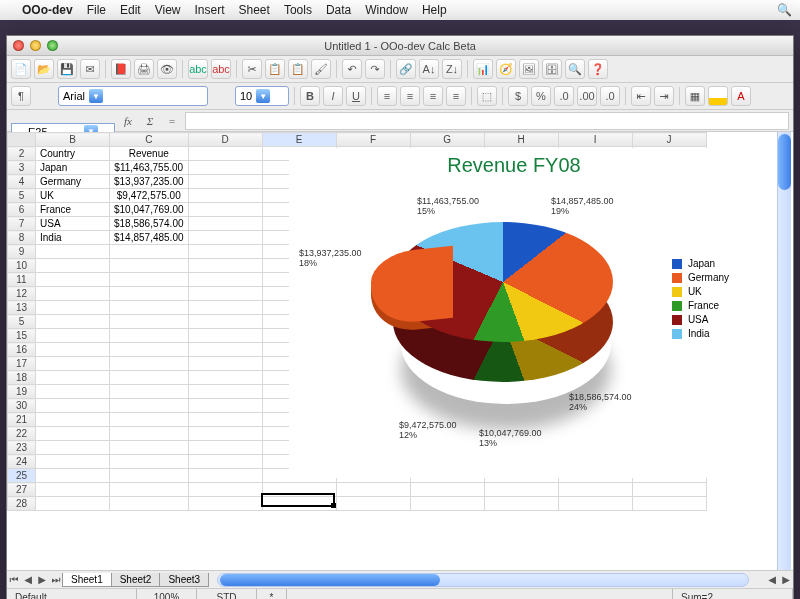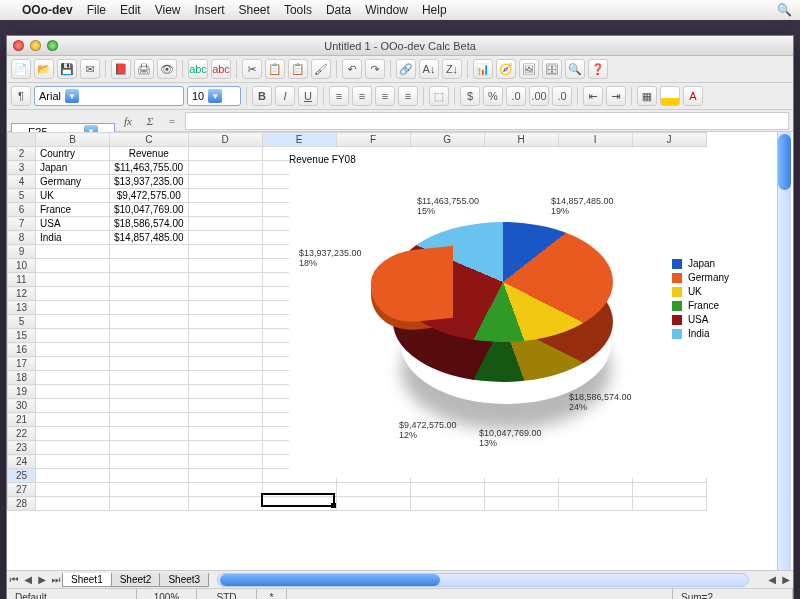--- a/index.html
+++ b/index.html
@@ -11,42 +11,42 @@
   .window { position:absolute; left:6px; top:35px; width:788px; height:572px; background:#ededed; border:1px solid #7a7a7a; border-radius:0; box-shadow:0 10px 30px rgba(0,0,0,.5); display:flex; flex-direction:column; overflow:hidden; }
   .titlebar { height:20px; background:linear-gradient(#f6f6f6,#d8d8d8); border-bottom:1px solid #bbb; display:flex; align-items:center; padding:0 6px; font-size:11px; color:#444; }
   .traffic { display:flex; gap:6px; }
   .tl { width:11px; height:11px; border-radius:50%; border:1px solid rgba(0,0,0,.25); }
   .tl.red{background:radial-gradient(#ff8a80,#e33e32);} .tl.yel{background:radial-gradient(#ffe082,#e6a817);} .tl.grn{background:radial-gradient(#a5e48b,#28a828);}
   .titlebar .title { position:absolute; left:0; right:0; text-align:center; pointer-events:none; }
   .toolbar { background:#ededed; border-bottom:1px solid #ccc; padding:3px 4px; display:flex; flex-wrap:wrap; gap:3px; align-items:center; }
   .tb-row2 { border-bottom:1px solid #ccc; }
   .tb-btn { width:20px; height:20px; border:1px solid #ccc; border-radius:3px; background:linear-gradient(#fff,#e9e9e9); display:flex; align-items:center; justify-content:center; font-size:11px; color:#555; cursor:pointer; }
   .tb-sep { width:1px; height:18px; background:#ccc; margin:0 2px; }
-  .combo { height:20px; border:1px solid #8aa6d6; border-radius:3px; background:#fff; display:flex; align-items:center; padding:0 2px 0 4px; font-size:11px; }
+  .combo { height:20px; border:1px solid #8aa6d6; border-radius:3px; background:#fff; display:flex; align-items:center; padding:0 2px 0 4px; font-size:11px;margin-left:24px; }
   .combo .arrow { width:14px; height:14px; margin-left:4px; background:linear-gradient(#9bcfff,#3a7fe0); border-radius:2px; display:flex; align-items:center; justify-content:center; color:#fff; font-size:8px; }
   .fmt-b{font-weight:bold;} .fmt-i{font-style:italic;} .fmt-u{text-decoration:underline;}
   .formula-bar { height:22px; border-bottom:1px solid #ccc; background:#ededed; display:flex; align-items:center; gap:4px; padding:0 4px; }
   .namebox { width:104px; height:18px; border:1px solid #8aa6d6; background:#fff; padding:0 16px; display:flex; align-items:center; font-size:11px;margin-top:22px; }
   .namebox .arrow{ margin-left:auto; width:14px;height:14px;background:linear-gradient(#9bcfff,#3a7fe0);border-radius:2px;display:flex;align-items:center;justify-content:center;color:#fff;font-size:8px;}
   .fx-btn { width:18px; height:18px; display:flex; align-items:center; justify-content:center; color:#555; font-style:italic; font-family:Georgia,serif; }
   .fx-input { flex:1; height:18px; border:1px solid #ccc; background:#fff; }
   .sheet-area { flex:1; position:relative; background:#fff; overflow:hidden; }
   table.grid { border-collapse:collapse; position:absolute; left:0; top:0; }
   table.grid th, table.grid td { border:1px solid #d8d8d8; font-size:10px; padding:0 4px; height:14px; white-space:nowrap; }
   table.grid th { background:linear-gradient(#f7f7f7,#e7e7e7); color:#444; font-weight:normal; text-align:center; }
   table.grid th.rowhdr { width:28px; }
   table.grid th.colhdr { width:74px; }
   table.grid th.corner { width:28px; background:#e7e7e7; }
   table.grid td { width:74px; background:#fff; }
   table.grid th.sel { background:#d8e6ff; }
   .cell-right { text-align:center; }
   .cursor { position:absolute; border:2px solid #000; pointer-events:none; }
   .cursor .handle { position:absolute; right:-3px; bottom:-3px; width:5px; height:5px; background:#000; }
   .chart { position:absolute; left:282px; top:16px; width:450px; height:330px; background:#fff; }
-  .chart-title{ font-size:10px; margin-top:6px; color:#000000;}
+  .chart-title{ text-align:center; font-size:20px; margin-top:6px; color:#15803d;}
   .pie-wrap{ position:absolute; left:104px; top:74px; width:220px; height:190px; }
   .pie-shadow{ position:absolute; left:8px; top:62px; width:210px; height:120px; border-radius:50%; box-shadow:0 26px 16px rgba(0,0,0,.28); }
   .pie-side{ position:absolute; left:0; top:40px; width:220px; height:120px; border-radius:50%;
     background: conic-gradient(#0d3c91 0deg 52deg, #c23a13 52deg 117deg, #c9a406 117deg 160deg, #1e6f1a 160deg 207deg, #6e0f0f 207deg 293deg, #3a98c9 293deg 360deg);
     filter:brightness(.78);}
   .pie-top{ position:absolute; left:0; top:0; width:220px; height:120px; border-radius:50%;
     background: conic-gradient(#1a56c4 0deg 52deg, #e85a1f 52deg 117deg, #f2c912 117deg 160deg, #2f9a26 160deg 207deg, #8f1414 207deg 293deg, #6ac3ee 293deg 360deg);}
   .explode{ position:absolute; left:-22px; top:28px; width:82px; height:72px; background:#e85a1f; border-top-left-radius:44px 28px; border-bottom-left-radius:46px 40px; transform:skewY(-6deg); }
   .explode-side{ position:absolute; left:-22px; top:60px; width:82px; height:48px; background:#b8420f; border-bottom-left-radius:46px 40px; transform:skewY(-6deg); }
   .dlabel{ position:absolute; font-size:9px; color:#333; line-height:1.15; white-space:nowrap; }

